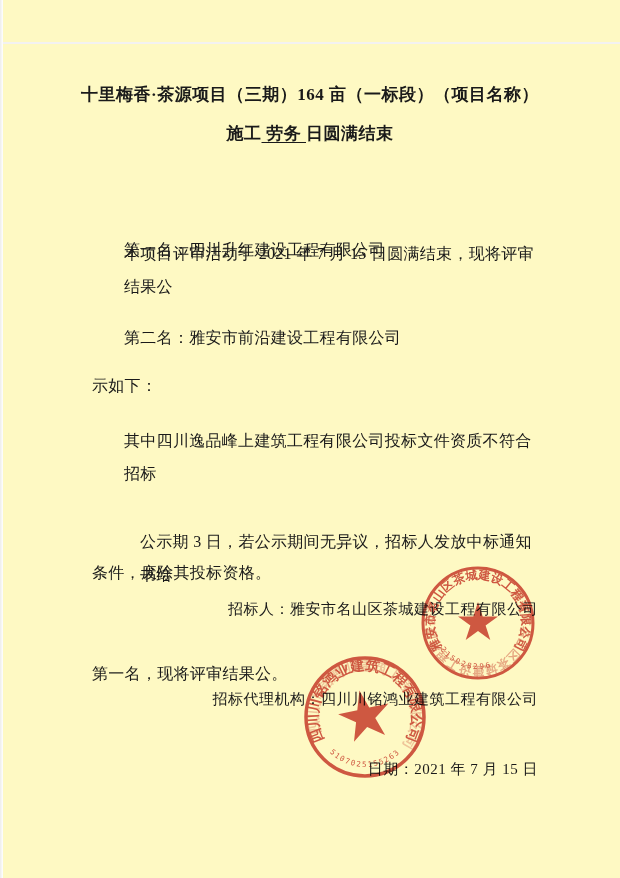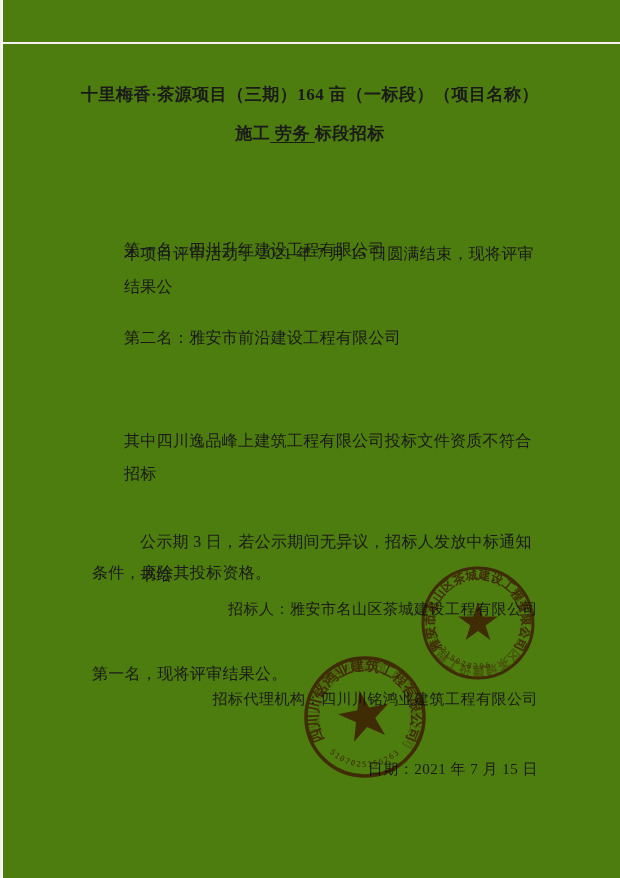--- a/index.html
+++ b/index.html
@@ -6,21 +6,21 @@
   body {
     width: 620px; height: 878px;
     background: #ffffff;
     font-family: "Liberation Serif", "DejaVu Serif", serif;
     color: #1a1a1a;
     overflow: hidden;
     position: relative;
   }
   .page {
     position: absolute; inset: 0;
-    background: #4d7c0f;
+    background: #fef9c3;
   }
   
   .scan-line-top {
     position: absolute; left: 0; top: 42px; width: 620px; height: 2px;
     background: #f3f2f1;
   }
   .scan-edge-left {
     position: absolute; left: 0; top: 0; width: 3px; height: 878px;
     background: linear-gradient(to right, #ededeb, #ffffff);
   }
@@ -57,24 +57,25 @@
 </head>
 <body>
 
 <div class="page">
 
   <div class="scan-line-top"></div>
   <div class="scan-edge-left"></div>
 
   <div class="t-center title-line" style="top:82px;">十里梅香·茶源项目（三期）164 亩（一标段）（项目名称）</div>
 
-  <div class="t-center title-line" style="top:121px;"><span>施工</span><span class="underlined"> 劳务 </span><span>标段招标</span></div>
+  <div class="t-center title-line" style="top:121px;"><span>施工</span><span class="underlined"> 劳务 </span><span>日圆满结束</span></div>
 
   <div class="body-block" style="top:171px;">
     <div class="indent-2">本项目评审活动于 2021 年 7 月 15 日圆满结束，现将评审结果公</div>
+    <div>示如下：</div>
   </div>
 
   <div class="body-block indent-2" style="top:233px;">第一名：四川升红建设工程有限公司</div>
 
   <div class="body-block indent-2" style="top:285px;margin-top:36px;">第二名：雅安市前沿建设工程有限公司</div>
 
   <div class="body-block" style="top:358px;">
     <div class="indent-2">其中四川逸品峰上建筑工程有限公司投标文件资质不符合招标</div>
     <div>条件，废除其投标资格。</div>
   </div>

